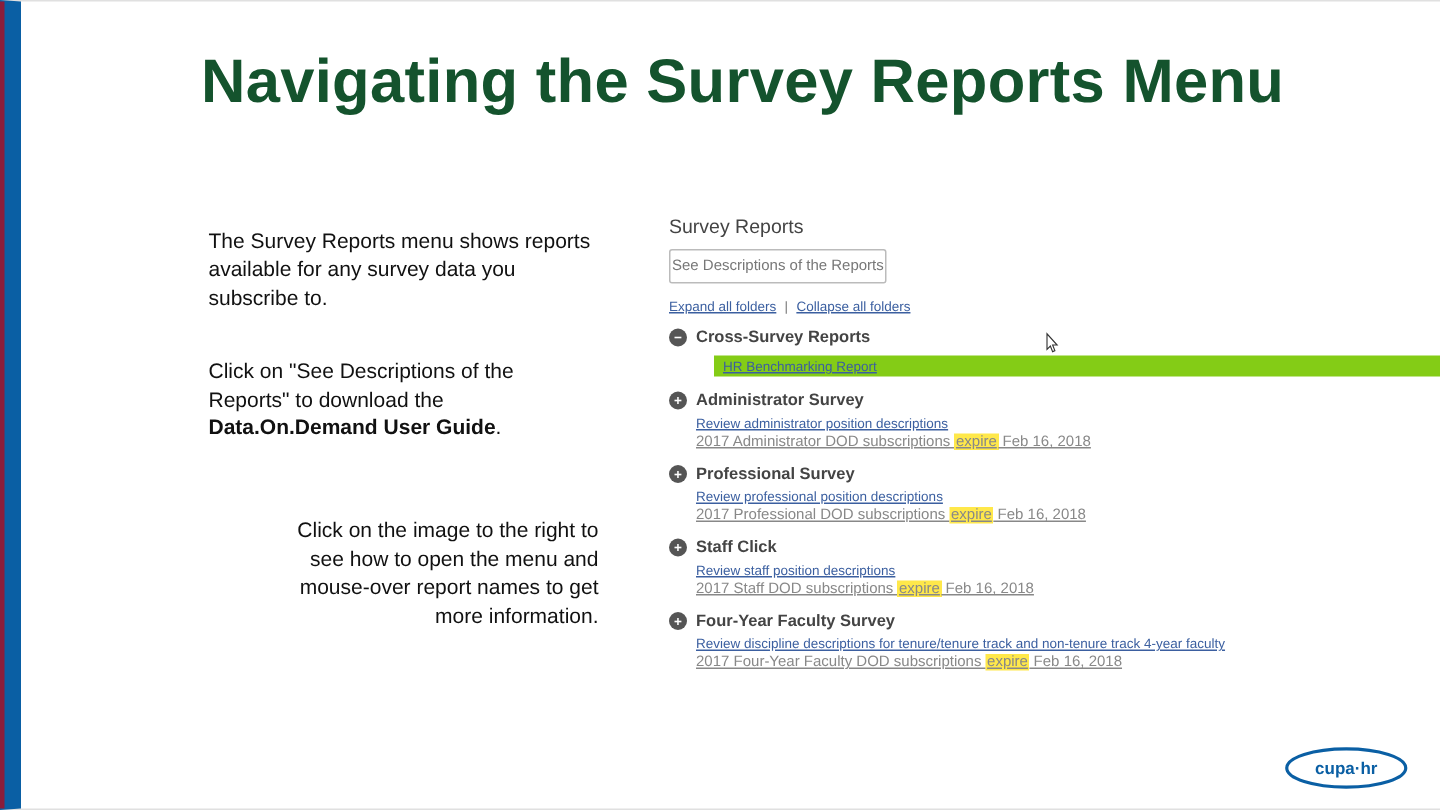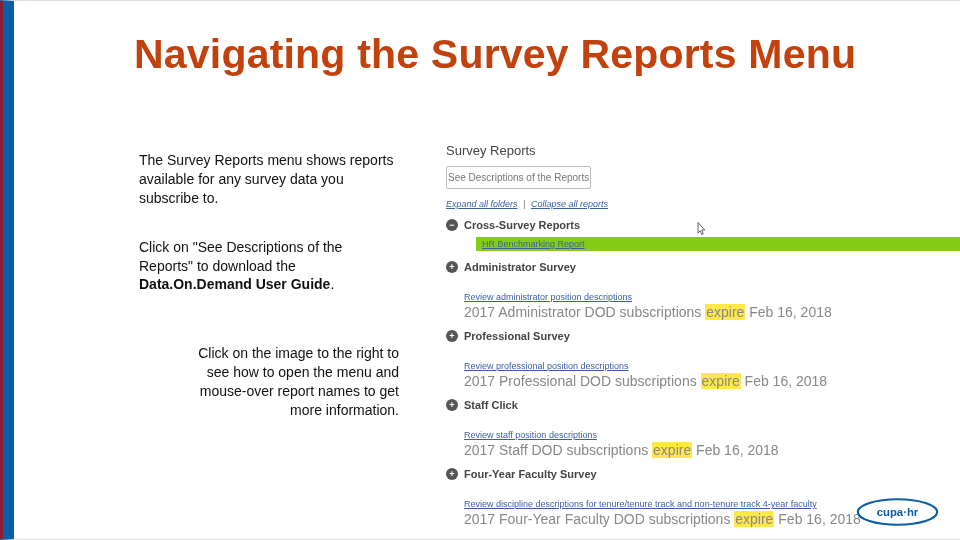--- a/index.html
+++ b/index.html
@@ -20,21 +20,21 @@
     left: -14px; top: 0; bottom: 0;
     width: 3px;
     background: #8a1d3b;
   }
 
   .title {
     position: absolute;
     top: 30px;
     left: 120px;
     right: 20px;
-    color: #c2410c;
+    color: #14532d;
     font-size: 41px;
     font-weight: 700;
     letter-spacing: 0.2px;
   }
 
   .left-col {
     position: absolute;
     top: 150px;
     left: 125px;
     width: 260px;
@@ -61,21 +61,21 @@
     display: inline-block;
     border: 1px solid #bbb;
     background: #fff;
     padding: 5px 1px;
     font-size: 10px;
     color: #777;
     border-radius: 2px;
     margin-bottom: 10px;
   }
   .expand-row { font-size: 9px; color: #3b5fa0; margin-bottom: 10px; }
-  .expand-row span { text-decoration: underline; cursor: pointer; font-style: italic; }
+  .expand-row span { text-decoration: underline; cursor: pointer; }
   .expand-row .sep { color:#777; text-decoration:none; margin:0 3px; }
 
   .folder {
     margin-bottom: 10px;
     position: relative;
   }
   .folder-head {
     font-weight: 700;
     color: #444;
     font-size: 11px;
@@ -90,23 +90,23 @@
     background: #555;
     color: #fff;
     align-items: center;
     justify-content: center;
     font-size: 9px;
     line-height: 1;
   }
   .bullet.plus::after { content: "+"; }
   .bullet.minus::after { content: "−"; }
 
-  .folder-body { margin-left: 18px; margin-top: 19px; }
+  .folder-body { margin-left: 18px; margin-top: 4px; }
   .desc-link { color: #3b5fa0; text-decoration: underline; font-size: 9px; display: block; }
-  .meta { color: #888; font-size: 14px; margin-top: 2px; }
+  .meta { color: #888; font-size: 10px; margin-top: 2px; text-decoration: underline; }
   .hl { background: #ffe84a; padding: 0 1px; }
 
   .indent-item {
     margin-left: 30px;
     margin-top: 6px;
     position: relative;
   }
   .indent-bar {
     background: #84cc16;
     padding: 2px 6px;
@@ -147,21 +147,21 @@
     </div>
     <div class="para para3">Click on the image to the right to see how to open the menu and mouse-over report names to get more information.</div>
   </div>
 
   <div class="panel">
     <div class="panel-title">Survey Reports</div>
     <div class="see-btn">See Descriptions of the Reports</div>
     <div class="expand-row">
       <span>Expand all folders</span>
       <span class="sep">|</span>
-      <span>Collapse all reports</span>
+      <span>Collapse all folders</span>
     </div>
 
     
     <div class="folder" style="position:relative;">
       <div class="folder-head">
         <span class="bullet minus"></span>
         <span>Cross-Survey Reports</span>
       </div>
       <div class="cursor">
         <svg viewBox="0 0 20 24">

